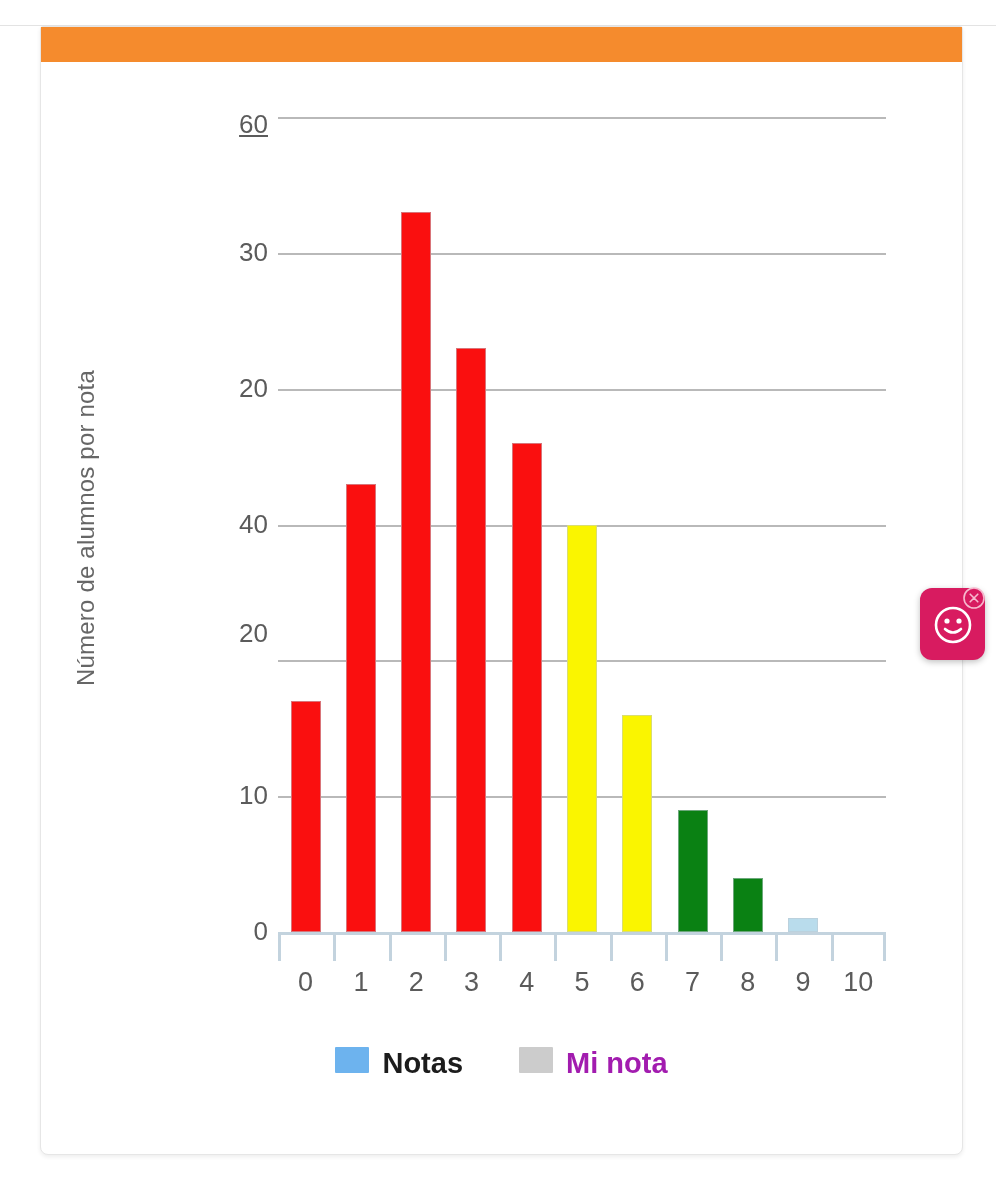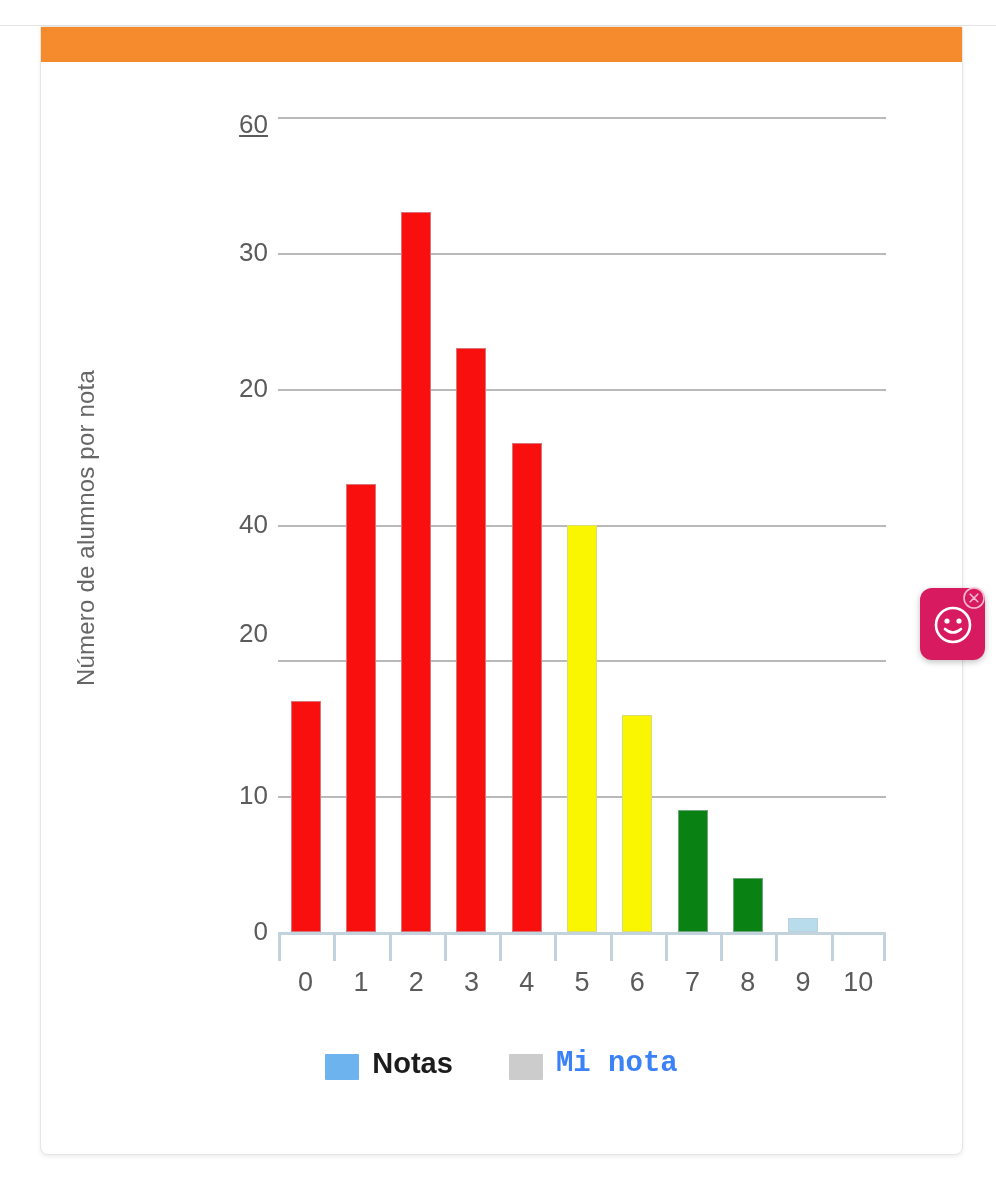--- a/index.html
+++ b/index.html
@@ -110,28 +110,28 @@
   .legend {
     position: absolute;
     left: 0; top: 985px;
     width: 921px;
     display: flex;
     justify-content: center;
     align-items: center;
     gap: 56px;
   }
   .legend-item {
-    display: flex; align-items: flex-end; gap: 13px;
+    display: flex; align-items: flex-start; gap: 13px;
   }
   .legend-swatch {
     width: 34px; height: 26px; border-radius: 1px;
   }
   .legend-text { font-size: 29px; font-weight: bold; }
   .legend-text.active { color: #1c1c1c; }
-  .legend-text.inactive { color: #3b82f6; font-family: Liberation Mono, monospace; }
+  .legend-text.inactive { color: #a21caf; }
   
   .fab {
     position: absolute;
     left: 920px; top: 588px;
     width: 65px; height: 72px;
     background: #d81b60;
     border-radius: 12px;
     box-shadow: 0 2px 6px rgba(0,0,0,0.25);
   }
   .fab-smiley {

